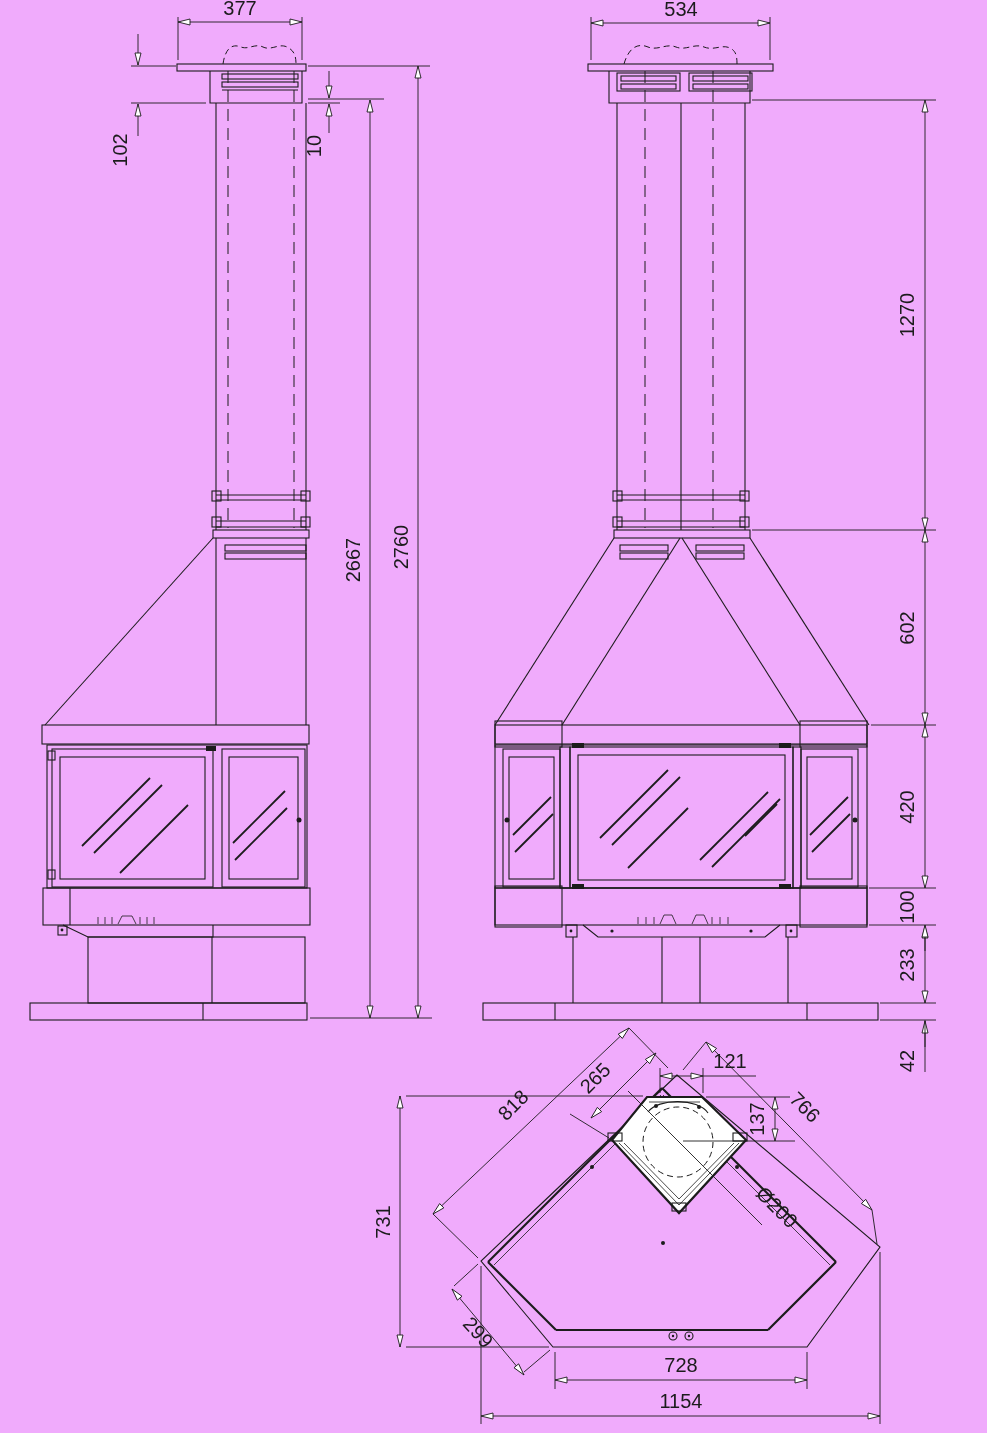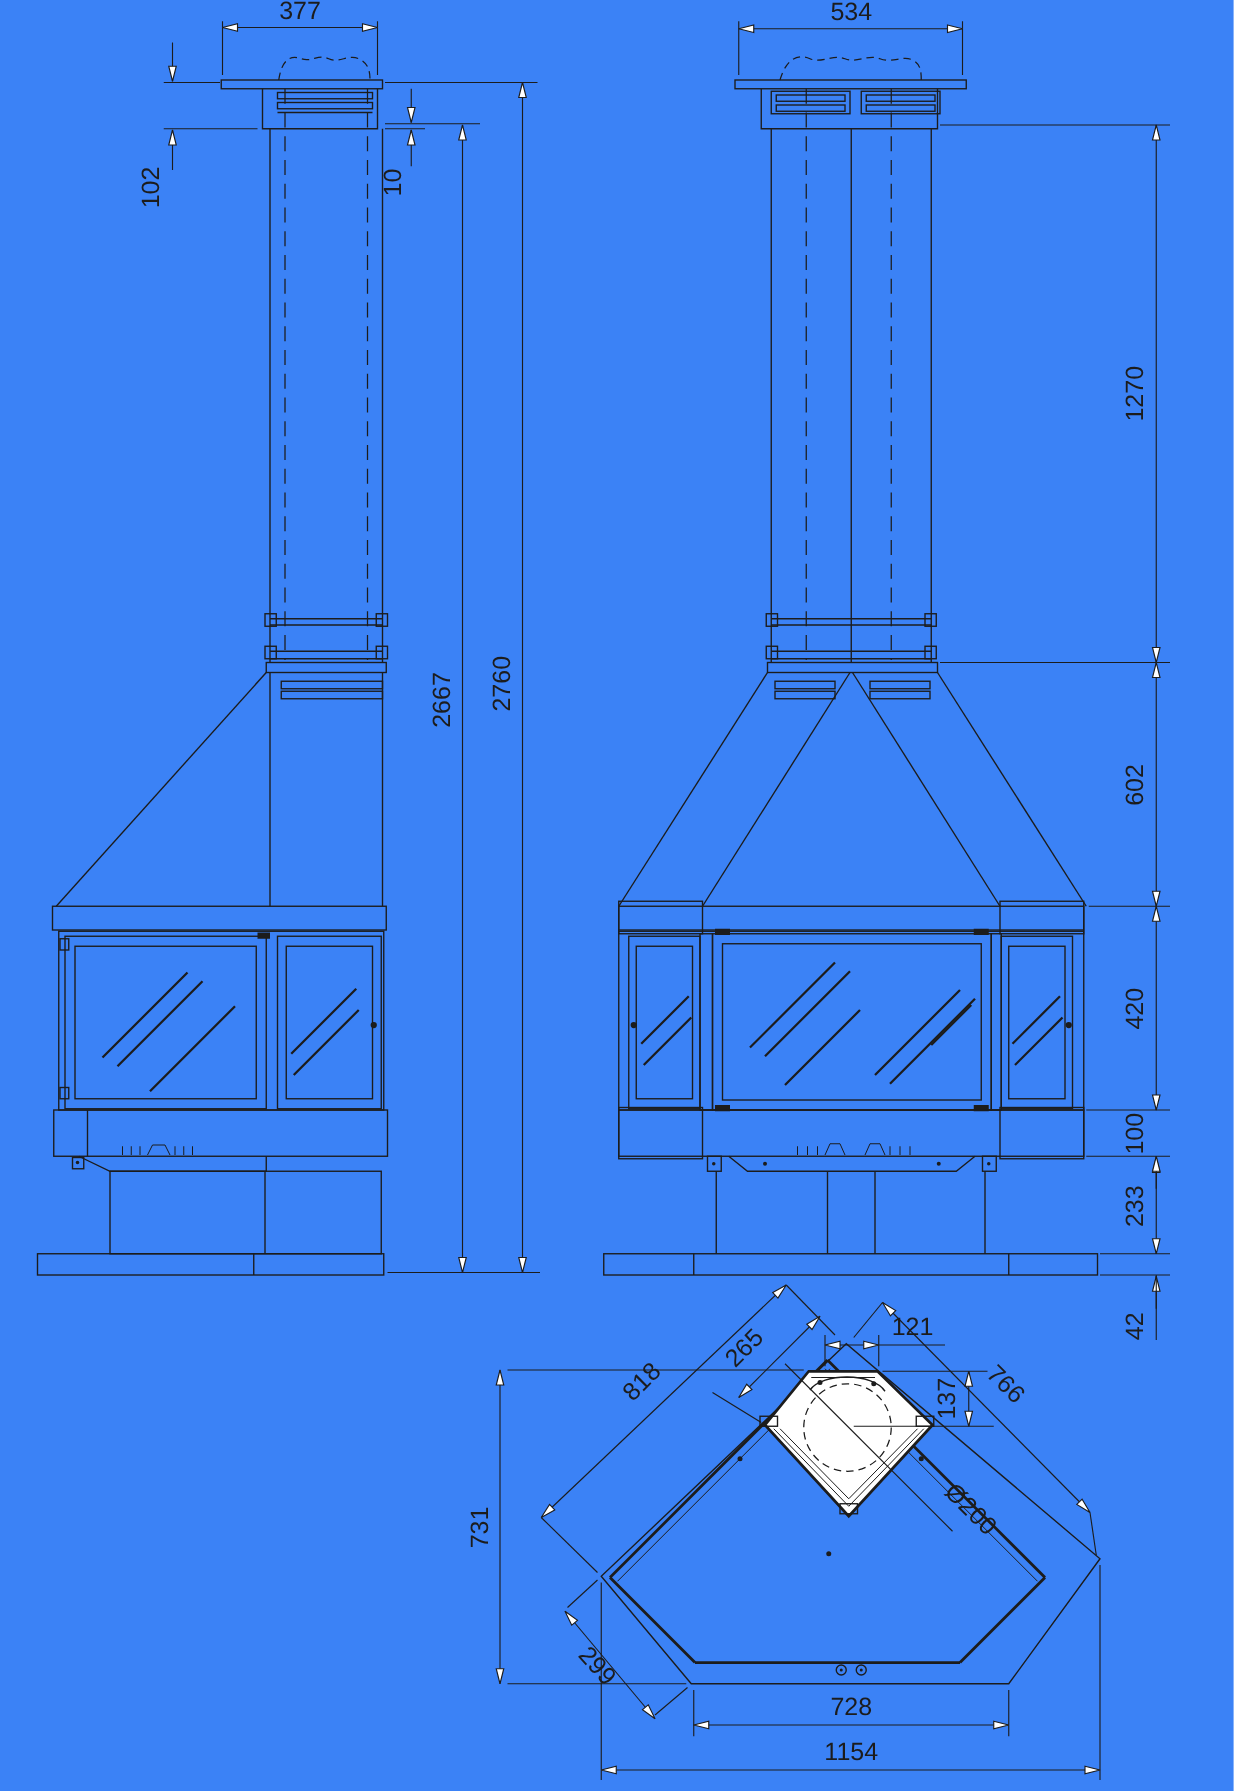--- a/index.html
+++ b/index.html
@@ -1,16 +1,16 @@
 <!DOCTYPE html>
 <html><head>
 <meta charset="utf-8">
 <style>
   html,body{margin:0;padding:0;background:#ffffff;}
-  #stage{position:relative;width:987px;height:1433px;background:#3b82f6;overflow:hidden;}
+  #stage{position:relative;width:987px;height:1433px;background:#f0abfc;overflow:hidden;}
   svg{position:absolute;left:0;top:0;}
   .ln{fill:none;stroke:#1c1c1c;stroke-width:1.1;}
   .thk{fill:none;stroke:#1c1c1c;stroke-width:2.2;}
   .thn{fill:none;stroke:#1c1c1c;stroke-width:0.8;}
   .dsh{fill:none;stroke:#1c1c1c;stroke-width:1;stroke-dasharray:12 7;}
   .dsh2{fill:none;stroke:#1c1c1c;stroke-width:1;stroke-dasharray:6 4;}
   .hat{fill:none;stroke:#1c1c1c;stroke-width:1.8;}
   .dim{fill:none;stroke:#1c1c1c;stroke-width:0.9;}
   .wht{fill:#ffffff;stroke:#1c1c1c;}
   .blk{fill:#1c1c1c;stroke:none;}

